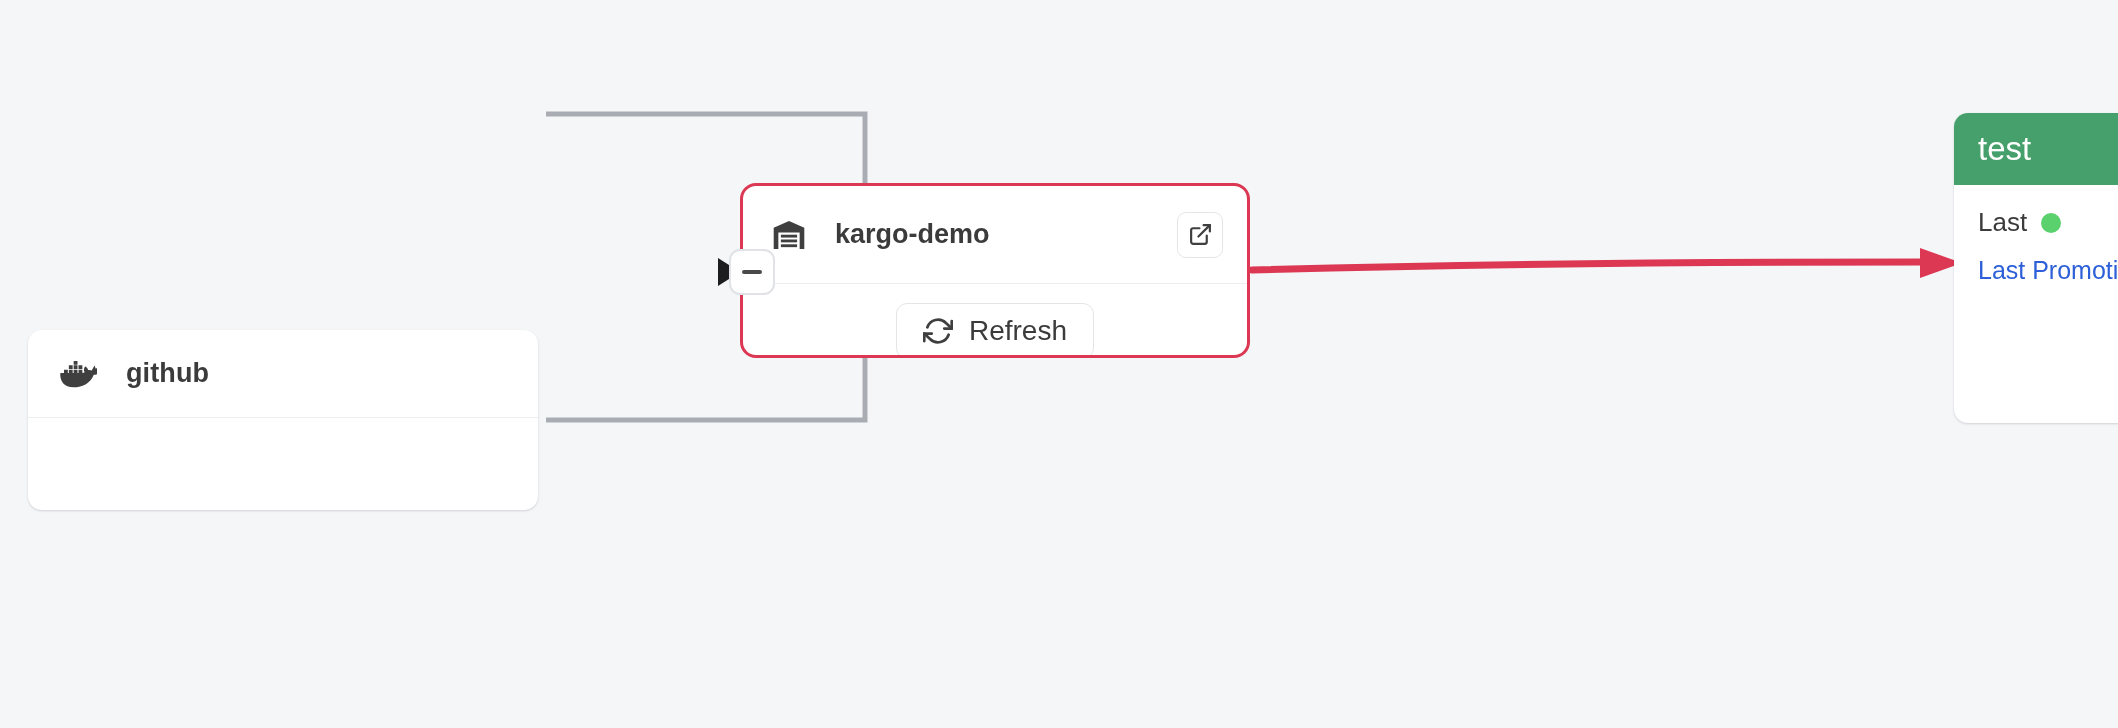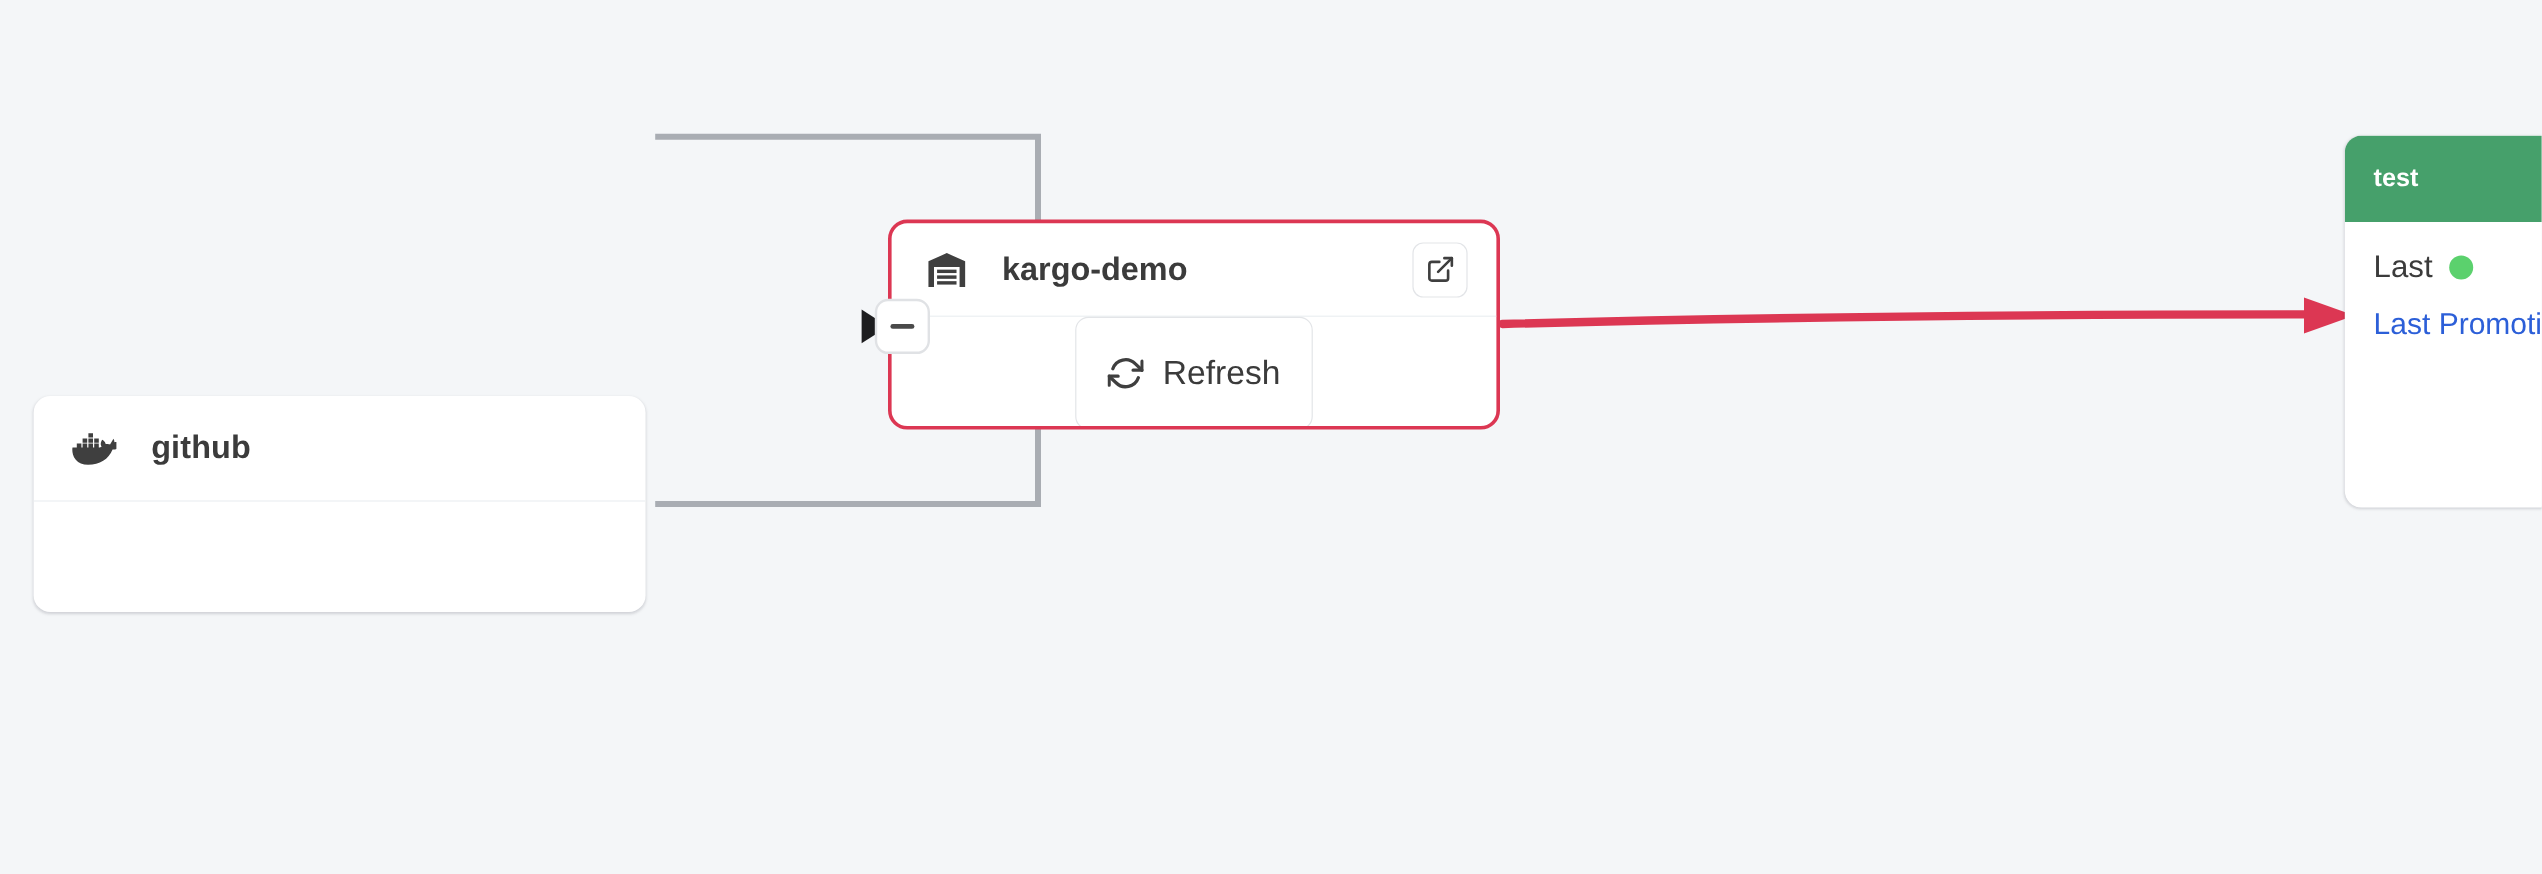--- a/index.html
+++ b/index.html
@@ -63,21 +63,21 @@
   .wh-card {
     position: absolute;
     left: 740px; top: 183px;
     width: 510px; height: 175px;
     background: #ffffff;
     border: 3px solid #dc3753;
     border-radius: 16px;
     overflow: hidden;
   }
   .wh-head {
-    height: 78px;
+    height: 98px;
     display: flex;
     align-items: center;
     padding: 0 24px 0 26px;
     border-bottom: 1px solid #eceff2;
   }
   .wh-icon { width: 40px; height: 40px; display: flex; align-items: center; justify-content: center; }
   .wh-title {
     margin-left: 26px;
     font-size: 27px;
     font-weight: 700;
@@ -89,20 +89,21 @@
     width: 46px; height: 46px;
     border: 1px solid #e3e5e8;
     border-radius: 9px;
     background: #fff;
     display: flex; align-items: center; justify-content: center;
     cursor: pointer;
   }
   .wh-body {
     height: 94px;
     display: flex;
+    align-items: center;
     justify-content: center;
   }
   .refresh-btn {
     display: inline-flex;
     align-items: center;
     gap: 16px;
     border: 1px solid #e3e5e8;
     border-radius: 11px;
     background: #fff;
     padding: 11px 26px;
@@ -144,22 +145,22 @@
   }
   .stage-head {
     height: 72px;
     background: #46a06b;
     display: flex;
     align-items: center;
     padding: 0 24px;
   }
   .stage-name {
     color: #ffffff;
-    font-size: 21px;
-    font-weight: 700;
+    font-size: 33px;
+    font-weight: 400;
     white-space: nowrap;
   }
   .stage-body { padding: 22px 24px 0 24px; }
   .stage-status {
     display: flex;
     align-items: center;
     gap: 14px;
     font-size: 26px;
     color: #3b3b3b;
     white-space: nowrap;

